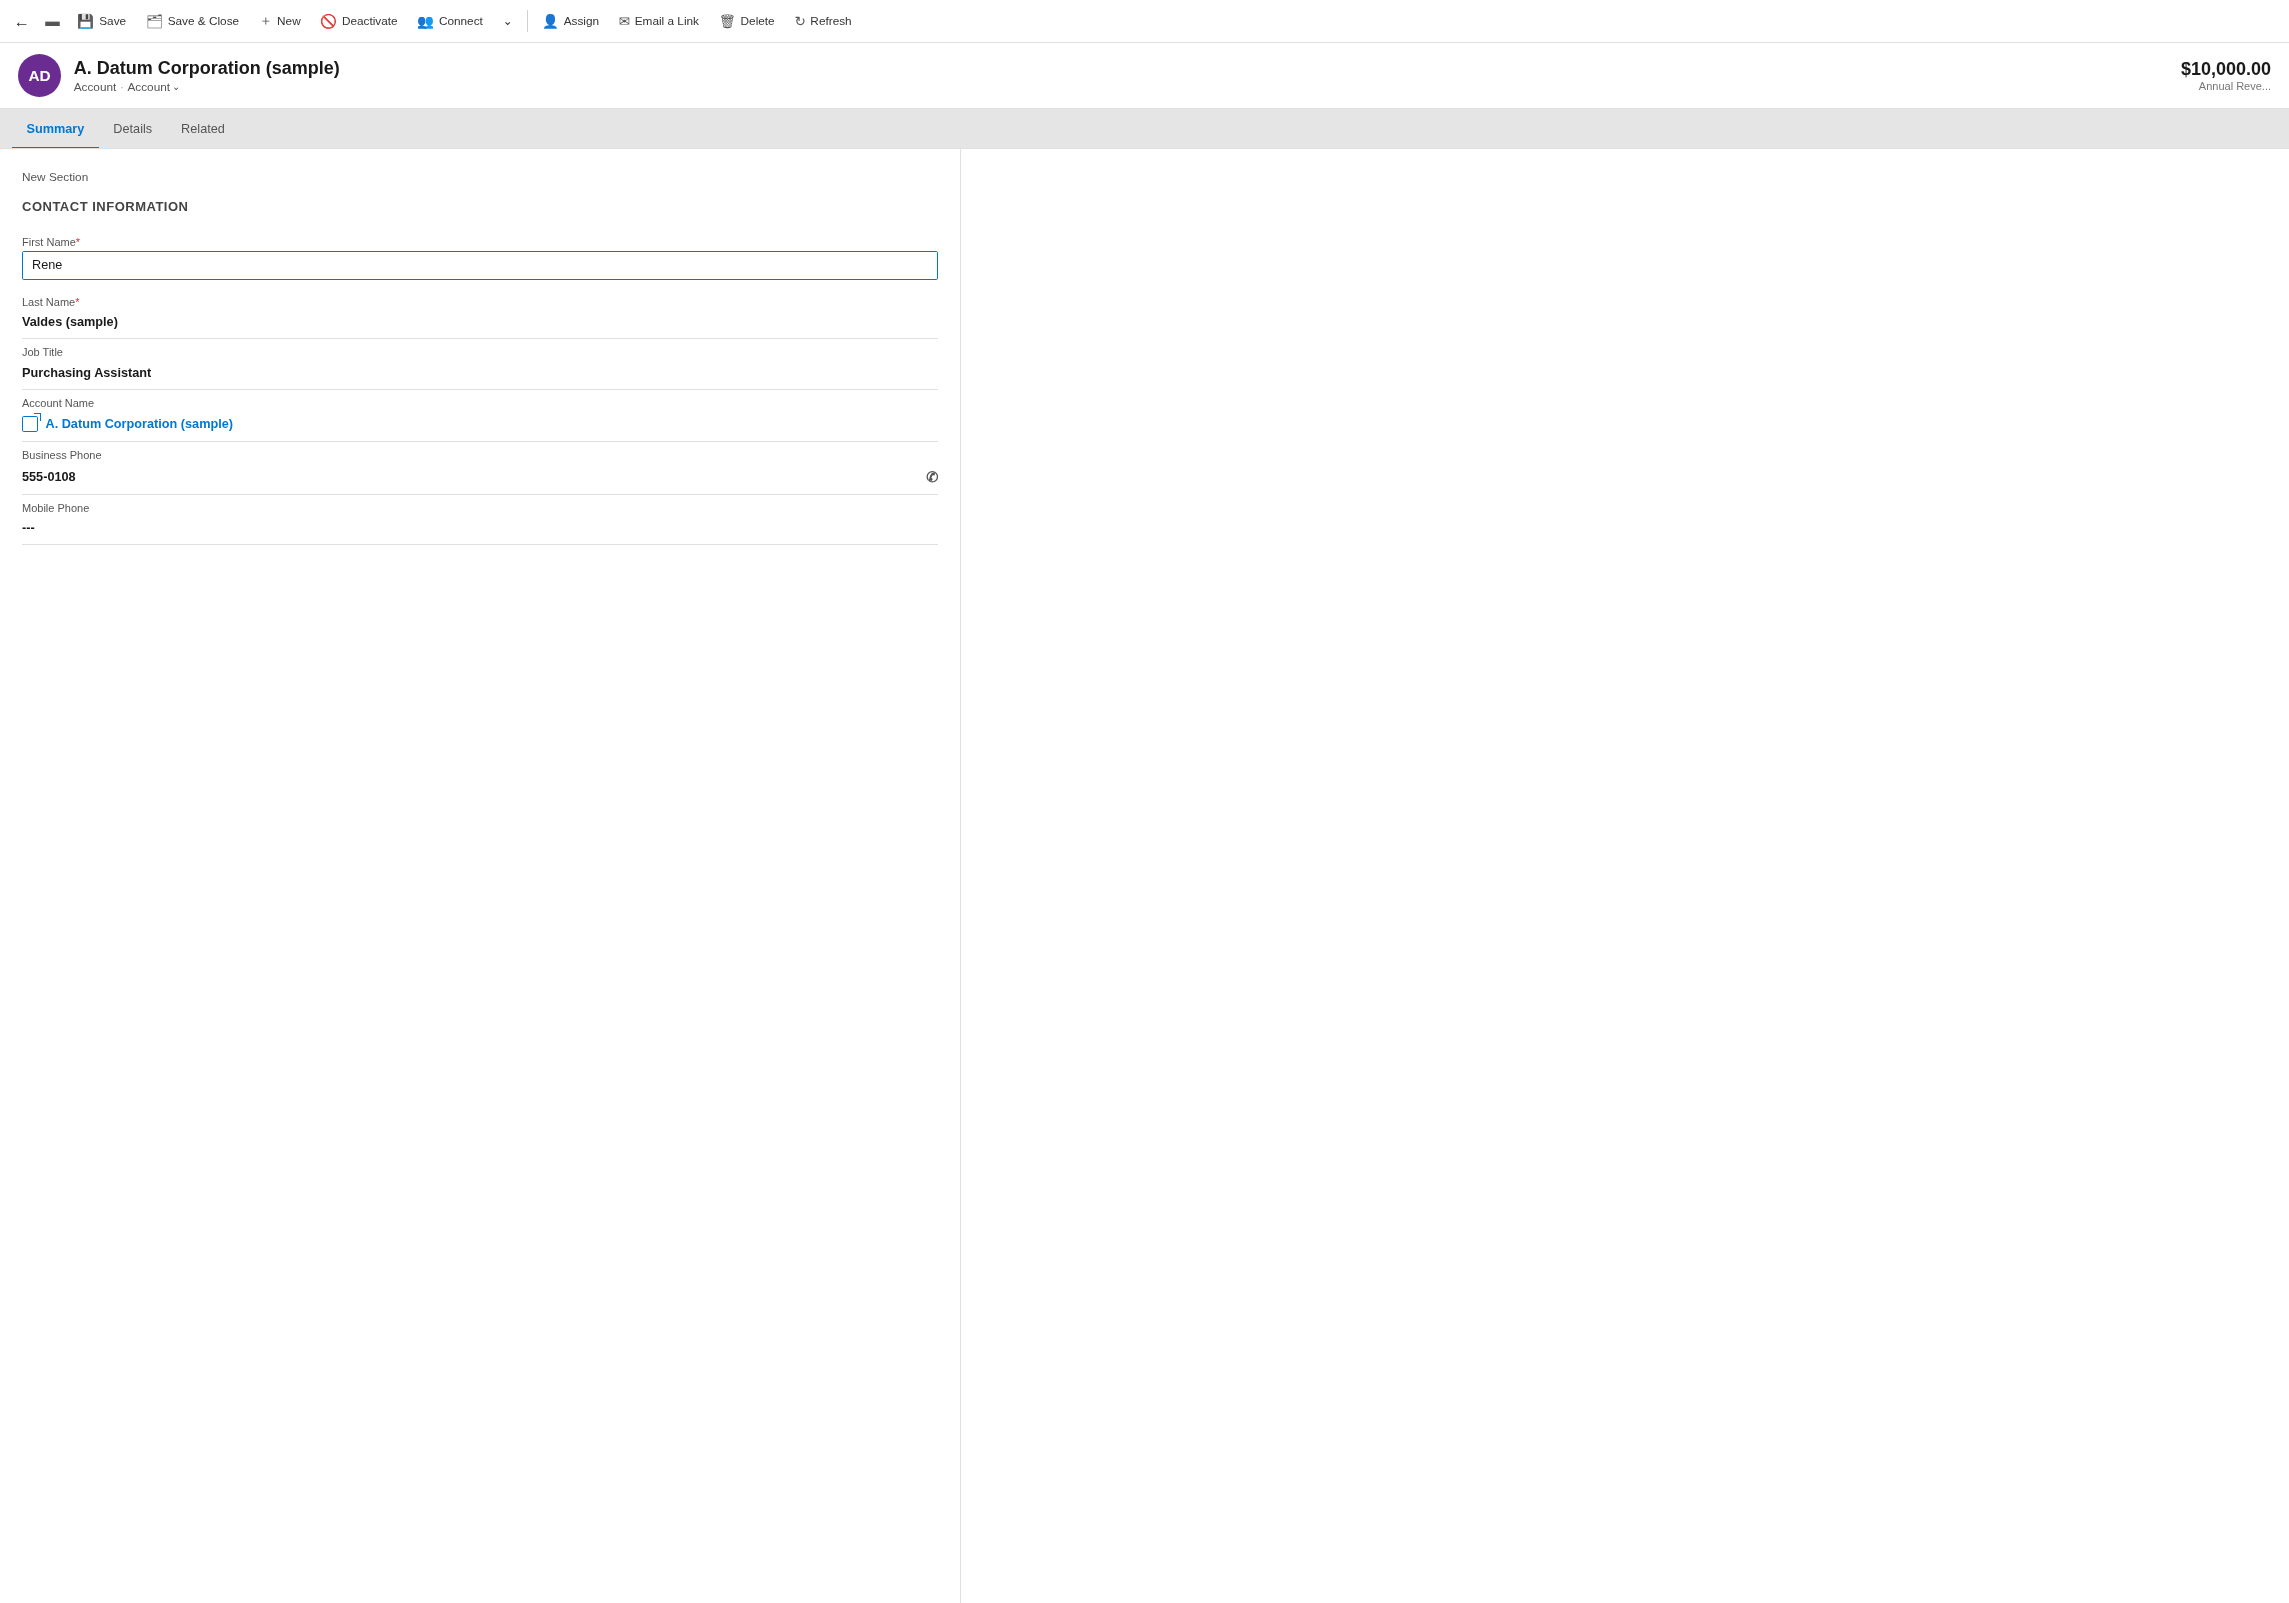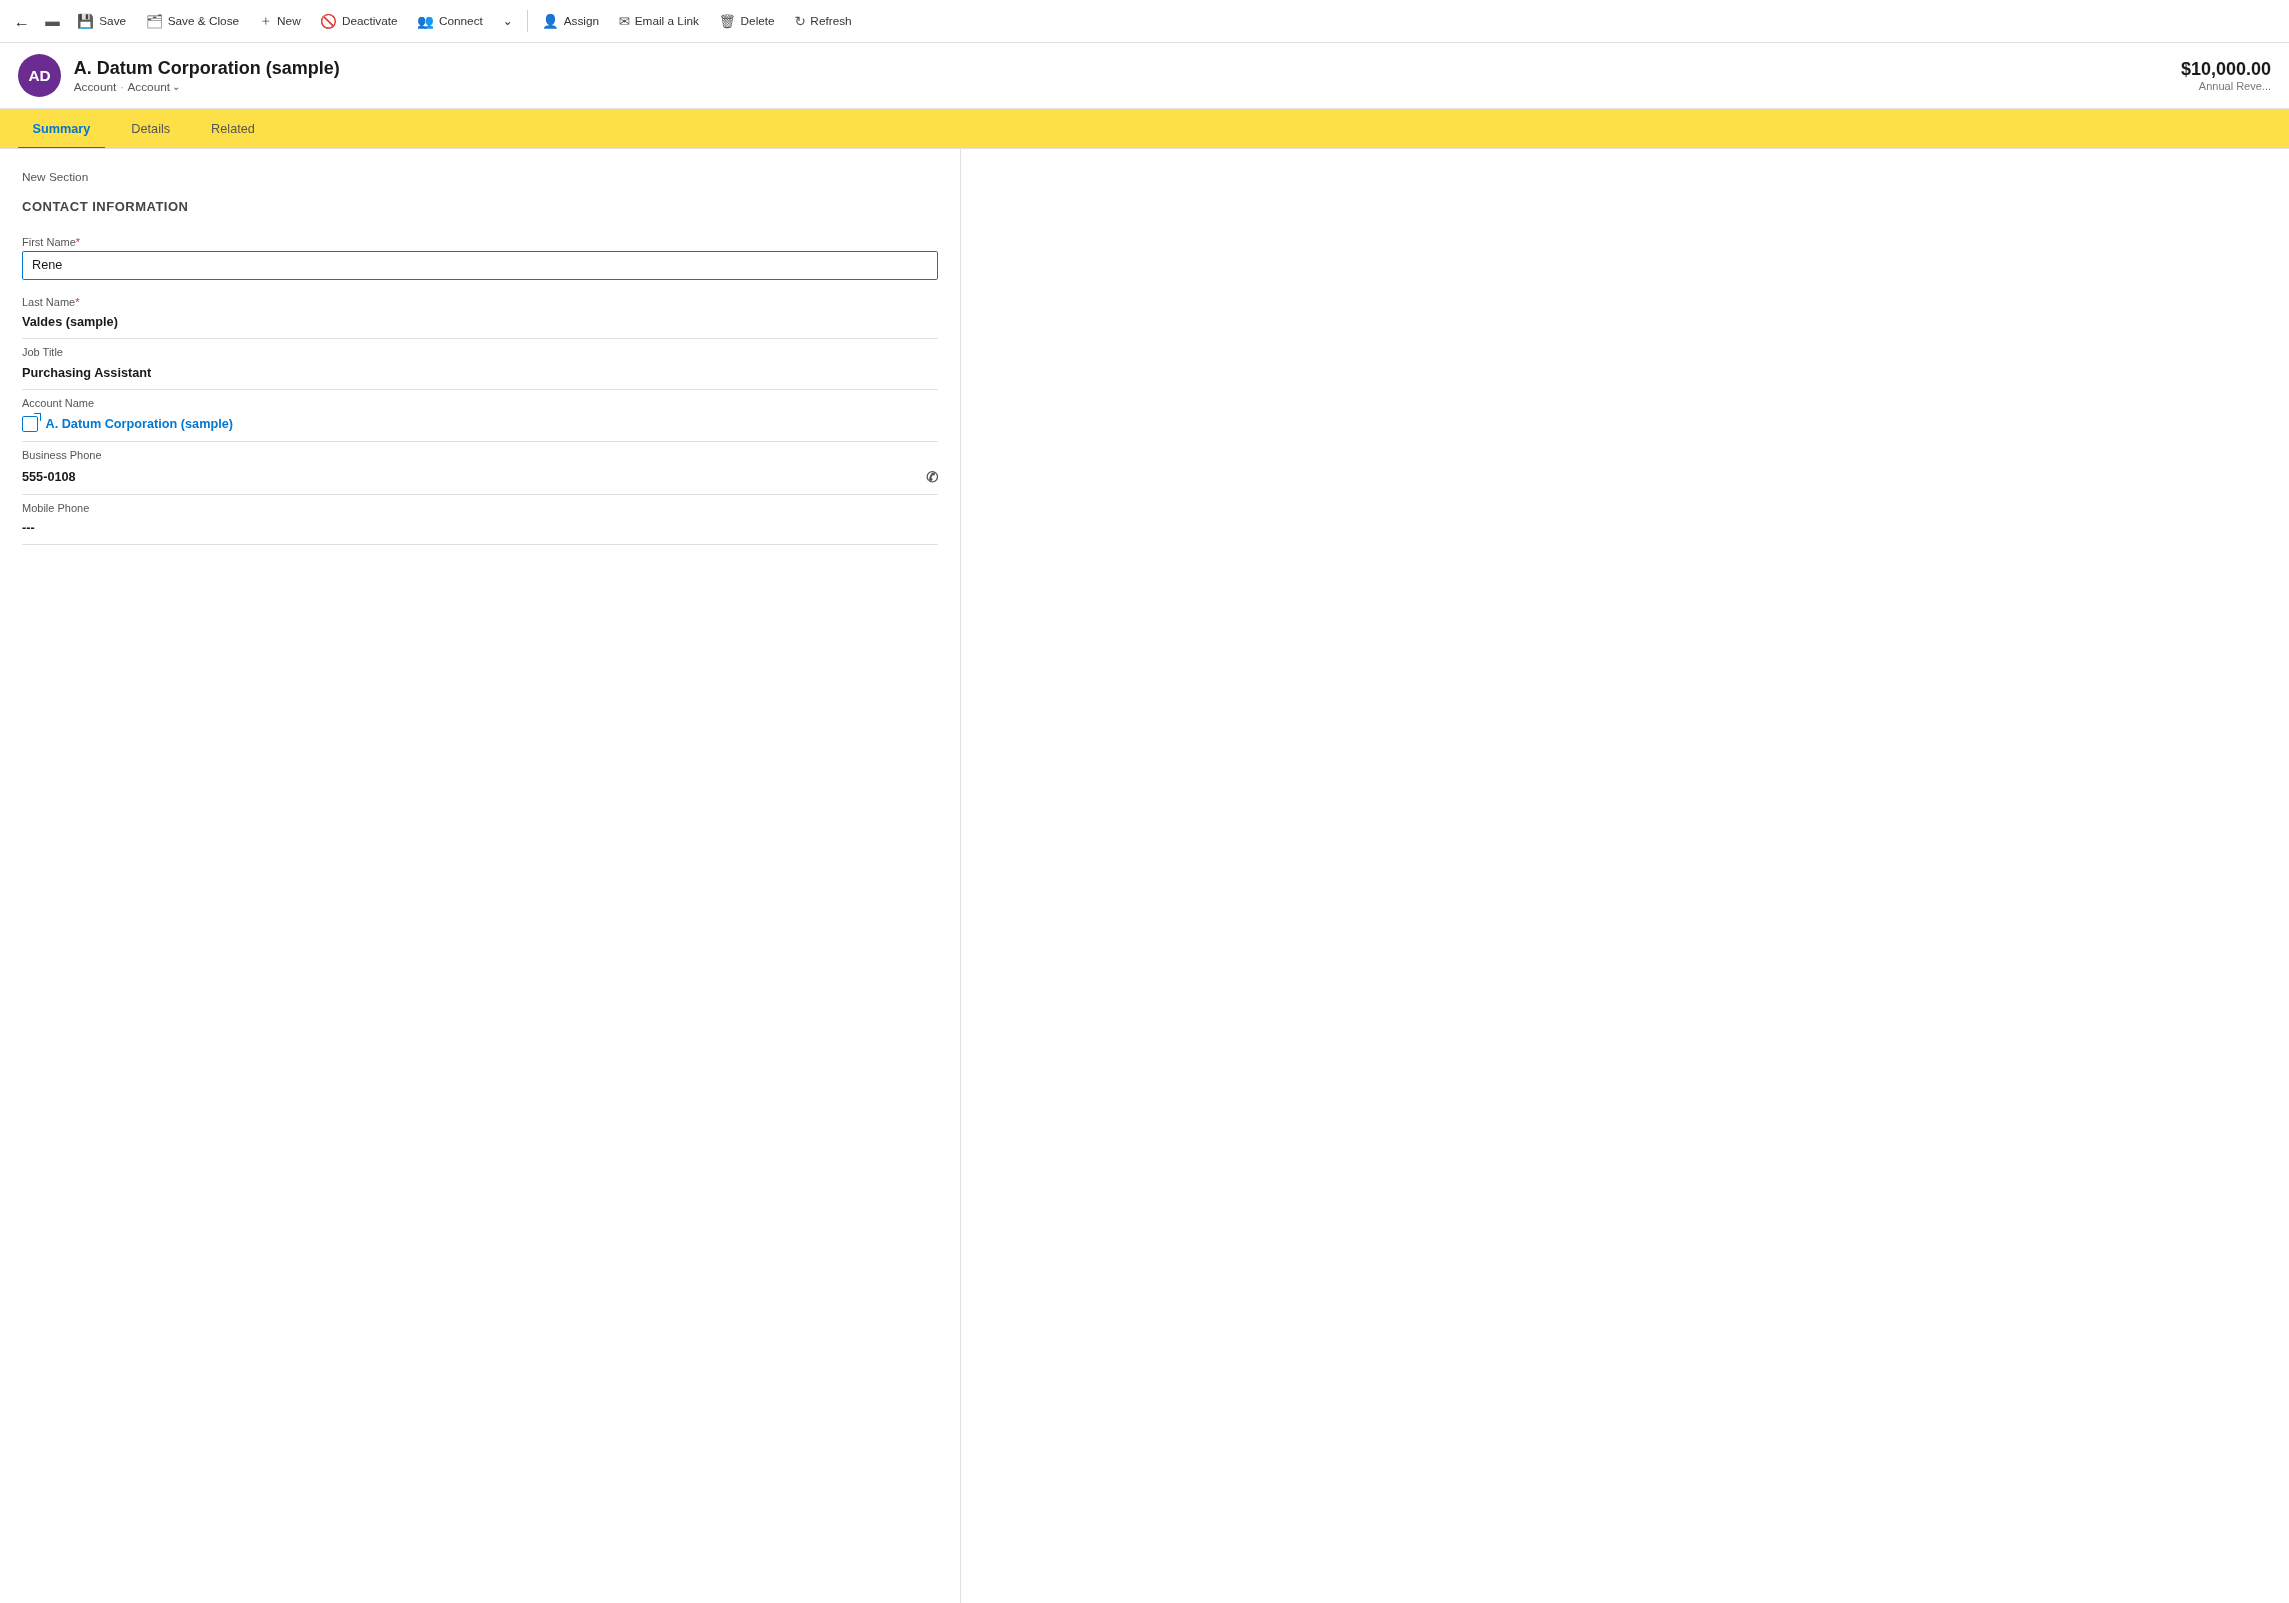--- a/index.html
+++ b/index.html
@@ -101,24 +101,24 @@
     }
     .annual-revenue-label {
       font-size: 11px;
       color: #777;
     }
 
     
     .tabs-bar {
       display: flex;
       align-items: center;
-      padding: 0 18px;
+      padding: 0 12px;
       border-bottom: 0.9px solid #e0e0e0;
-      background: #fde047;
-      gap: 12px;
+      background: #e5e5e5;
+      gap: 0;
     }
     .tab {
       padding: 12.7px 14.5px 11px;
       cursor: pointer;
       font-size: 12.7px;
       color: #555;
       border-bottom: 1.8px solid transparent;
       white-space: nowrap;
     }
     .tab.active {

